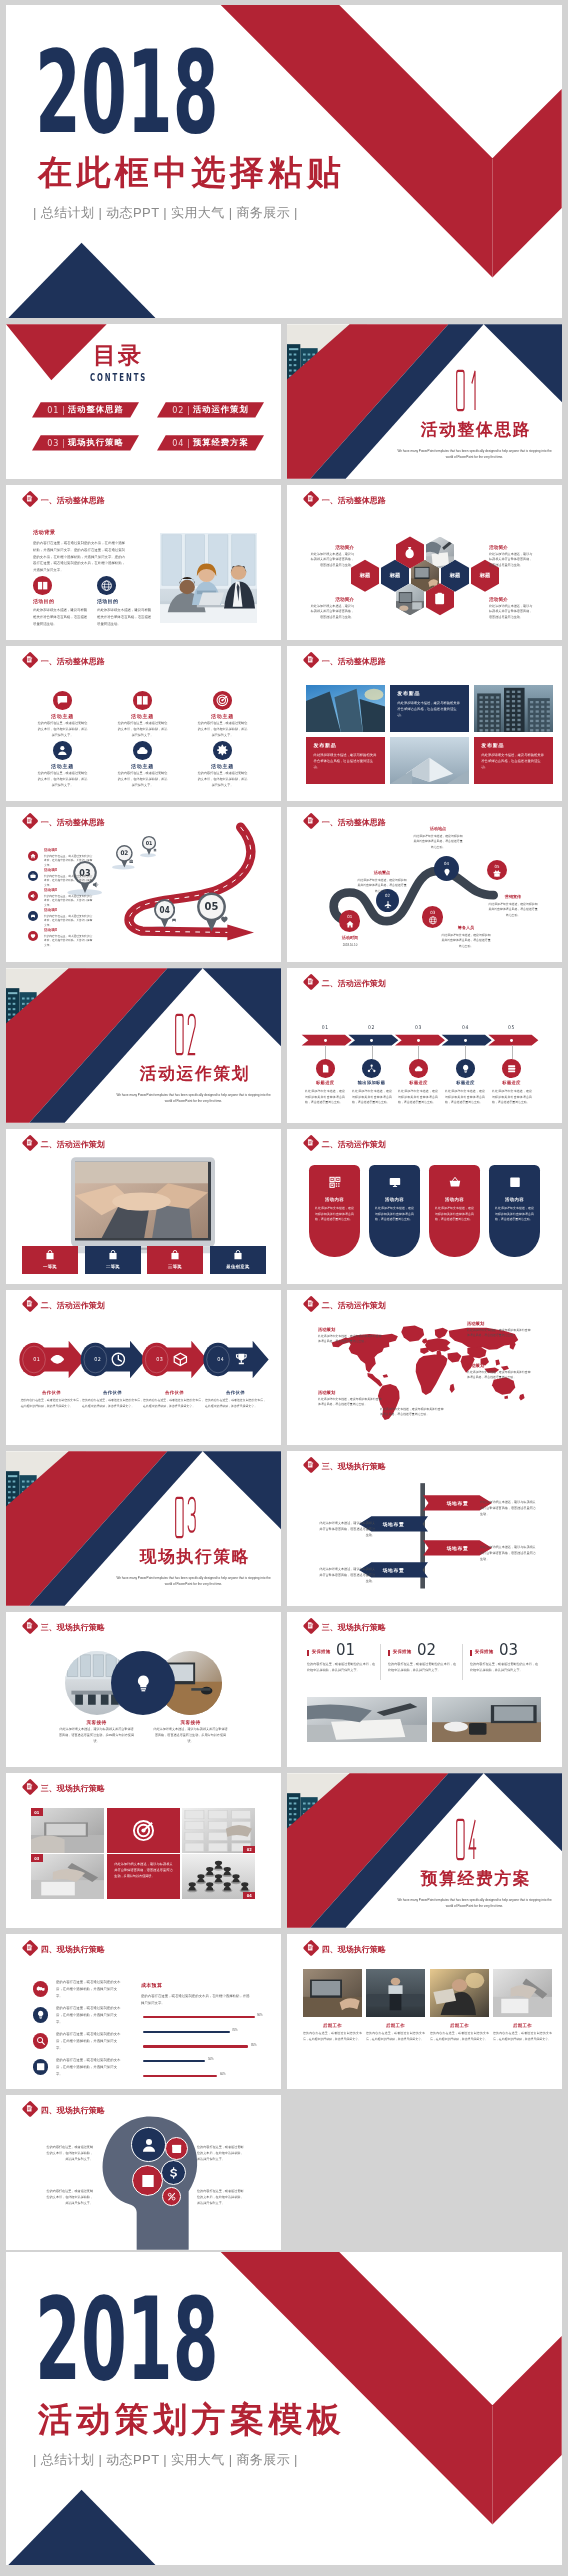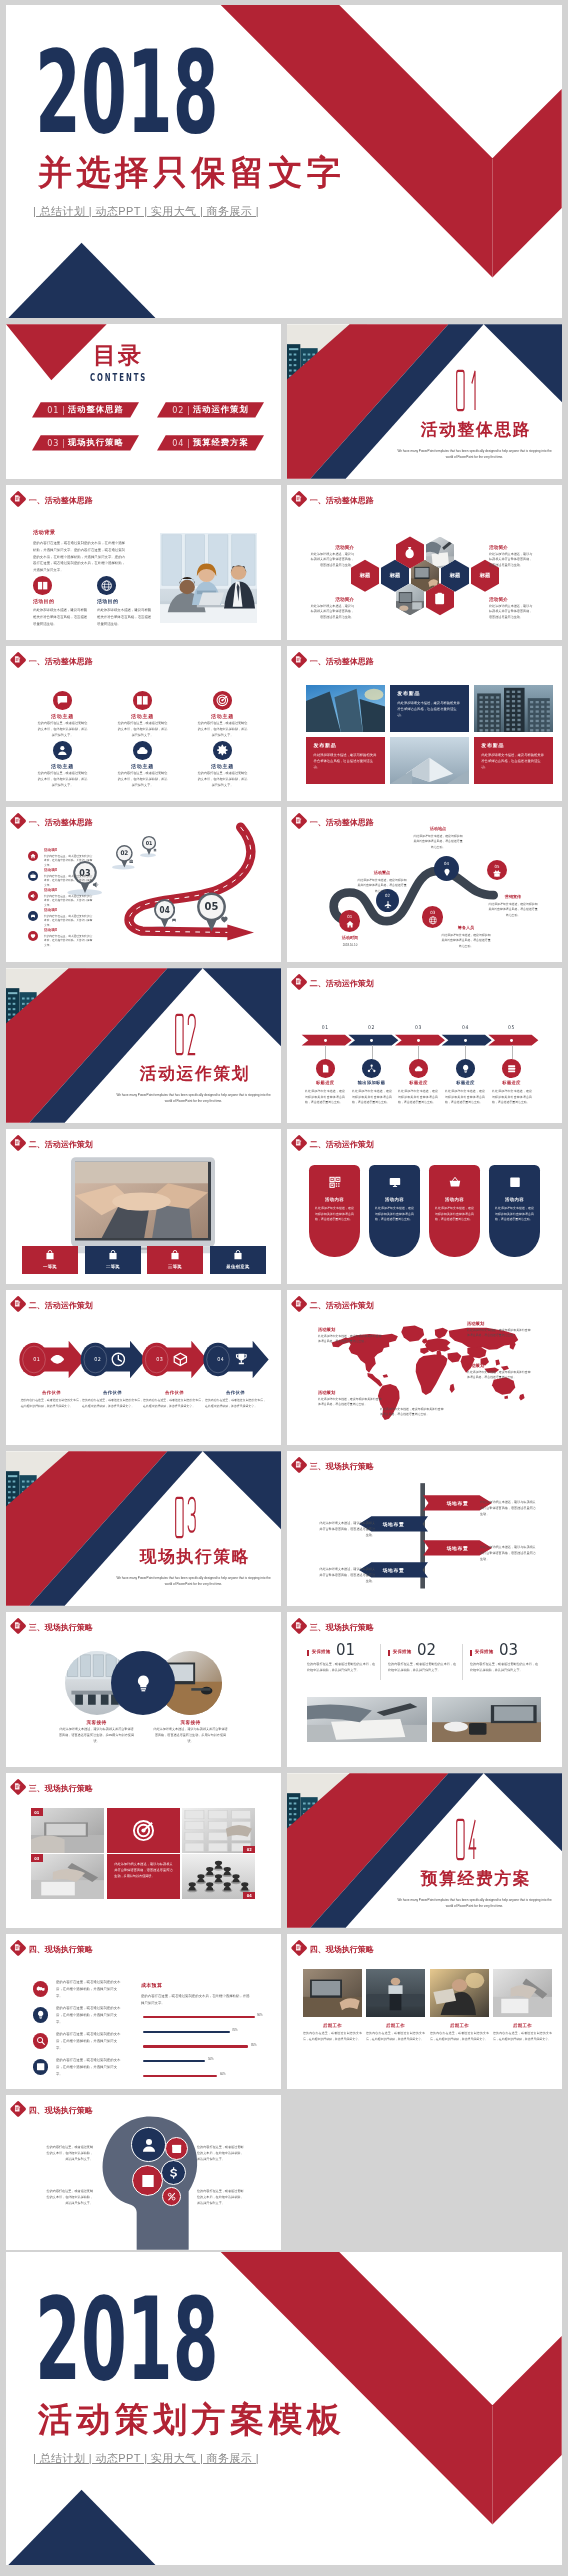--- a/index.html
+++ b/index.html
@@ -14,24 +14,24 @@
 svg{display:block;}
 .bgsvg{position:absolute;left:0;top:0;}
 
 
 .hero-svg{position:absolute;left:0;top:0;}
 .hero-year{position:absolute;left:29px;top:31px;font-size:114px;line-height:1;
   color:#1e3259;font-weight:bold;font-family:"DejaVu Sans Condensed","DejaVu Sans",sans-serif;
   transform:scaleX(0.643);transform-origin:left top;}
 .hero-title{position:absolute;left:32px;top:150px;font-size:34px;line-height:1;color:#b22334;
   font-weight:bold;letter-spacing:4.4px;font-family:"Liberation Sans",sans-serif;}
-.hero-tags{position:absolute;left:27px;top:199px;font-size:11px;color:#8a8a8a;letter-spacing:0.4px;text-decoration:underline;}
-
-
-.shdr{position:absolute;left:4px;top:6px;width:213px;height:17.3px;}
+.hero-tags{position:absolute;left:27px;top:199px;font-size:13px;color:#8a8a8a;letter-spacing:0.4px;}
+
+
+.shdr{position:absolute;left:16px;top:6px;width:213px;height:17.3px;}
 .shdr .dia{position:absolute;left:1.5px;top:1.5px;width:12.3px;height:12.3px;background:#b22334;
   transform:rotate(45deg);border-radius:1.7px;}
 .shdr .diaico{position:absolute;left:3.3px;top:3px;width:8.7px;height:8.7px;}
 .shdr .txt{position:absolute;left:18.7px;top:5.7px;font-size:8px;line-height:1;font-weight:bold;color:#b22334;letter-spacing:0px;}
 
 
 .ct-cn{position:absolute;left:87px;top:20px;font-size:23px;line-height:1;font-weight:bold;color:#b22334;letter-spacing:2px;}
 .ct-en{position:absolute;left:84px;top:49px;font-size:10.7px;line-height:1;font-weight:bold;color:#1e3259;
   letter-spacing:2.7px;font-family:"DejaVu Sans Condensed","DejaVu Sans",sans-serif;transform:scaleX(0.72);transform-origin:left top;}
 .ct-item{position:absolute;height:15.3px;}
@@ -193,21 +193,21 @@
 
 <div class="page">
 
 <div class="hero">
   <svg class="hero-svg" width="556" height="313" viewBox="0 0 834 470">
     <polygon points="322,0 500,0 730,230 730,409" fill="#b22334"></polygon>
     <polygon points="730,409 730,230 834,126 834,305" fill="#b22334"></polygon>
     <polygon points="3,470 113,357 224,470" fill="#1e3259"></polygon>
   </svg>
   <div class="hero-year">2018</div>
-  <div class="hero-title">并选择只保留文字</div>
+  <div class="hero-title">在此框中选择粘贴</div>
   <div class="hero-tags">| 总结计划 | 动态PPT | 实用大气 | 商务展示 |</div>
 </div>
 <div class="row">
 <div class="slide">
   <svg class="bgsvg" width="275" height="155" viewBox="0 0 412.5 232">
     <polygon points="0,0 151,0 68,84" fill="#b22334"></polygon>
   </svg>
   <div class="ct-cn">目录</div>
   <div class="ct-en">CONTENTS</div>
   <div class="ct-item" style="left:26px;top:78px;width:107px;">

